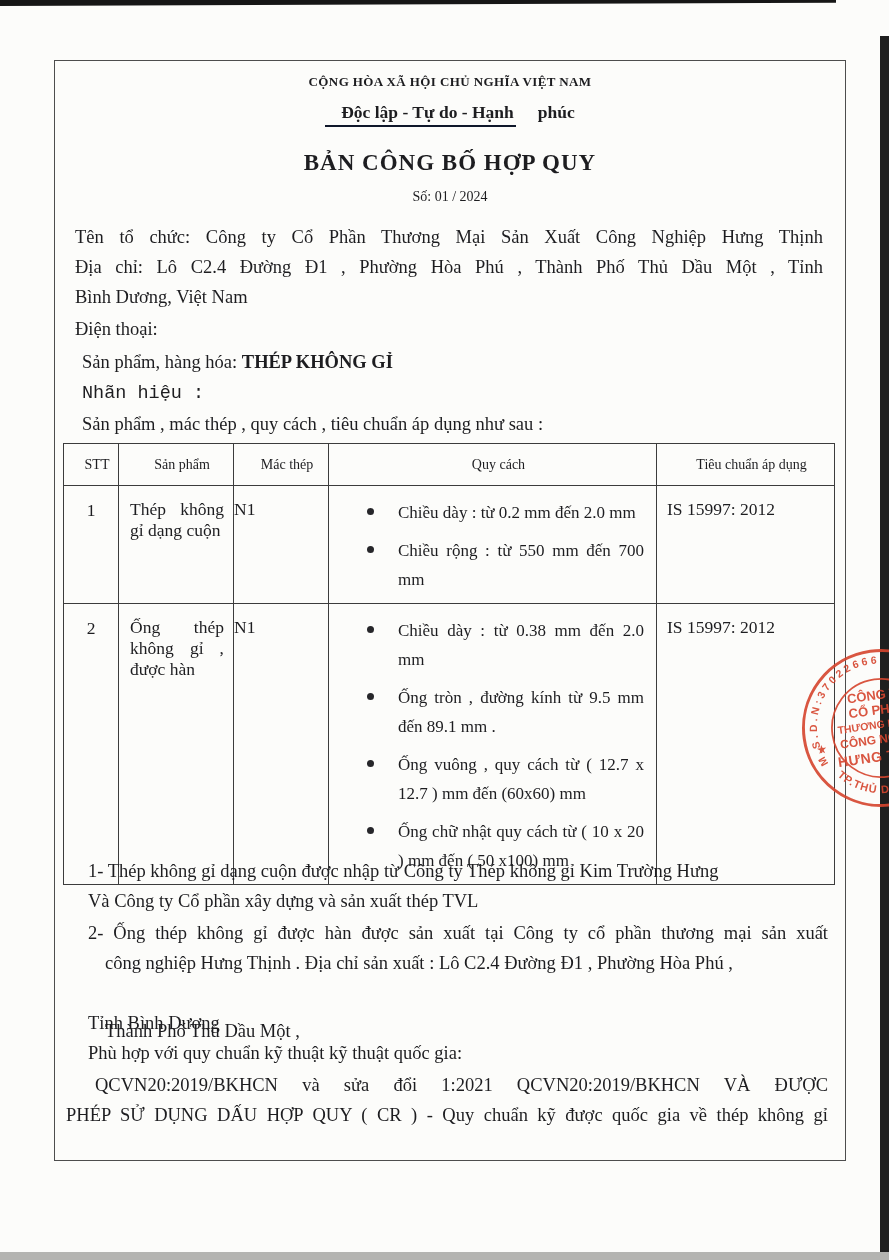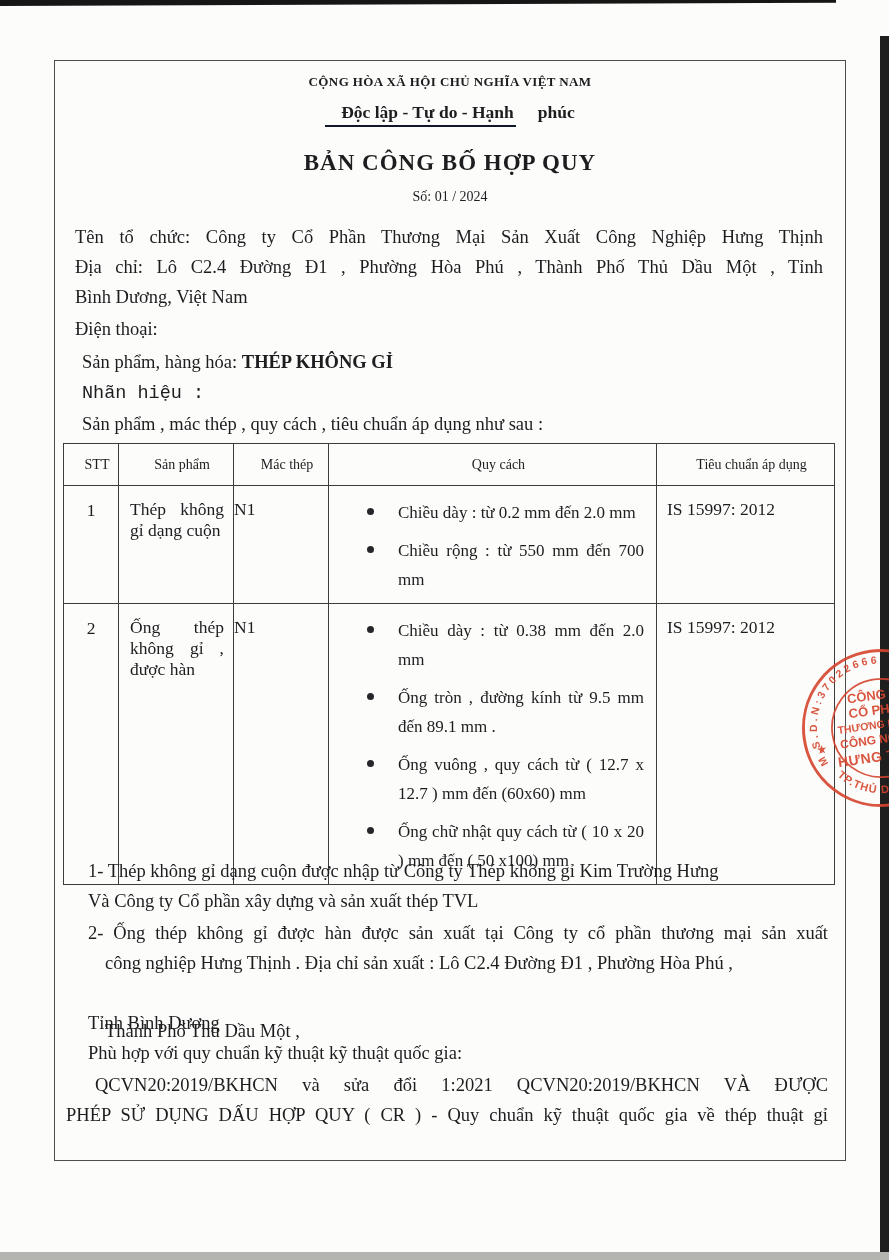--- a/index.html
+++ b/index.html
@@ -148,21 +148,21 @@
 </table>
 
 <div class="abs line" style="left:88px; top:858px;">1-  Thép không gỉ dạng cuộn được nhập từ Công ty Thép không gỉ Kim Trường Hưng</div>
 <div class="abs line" style="left:88px; top:888px;">Và Công ty Cổ phần xây dựng và sản xuất thép TVL</div>
 <div class="abs line just" style="left:88px; top:920px; width:740px;">2-  Ống thép không gỉ được hàn được sản xuất tại Công ty cổ phần thương mại sản xuất</div>
 <div class="abs line" style="left:105px; top:950px;">công nghiệp Hưng Thịnh . Địa chỉ sản xuất : Lô C2.4 Đường Đ1 , Phường Hòa Phú ,</div>
 <div class="abs line" style="left:105px; top:1018px;">Thành Phố Thủ Dầu Một ,</div>
 <div class="abs line" style="left:88px; top:1010px;">Tỉnh Bình Dương</div>
 <div class="abs line" style="left:88px; top:1040px;">Phù hợp với quy chuẩn kỹ thuật kỹ thuật quốc gia:</div>
 <div class="abs line just" style="left:95px; top:1072px; width:733px;">QCVN20:2019/BKHCN và sửa đổi 1:2021 QCVN20:2019/BKHCN VÀ ĐƯỢC</div>
-<div class="abs line just" style="left:66px; top:1102px; width:762px;">PHÉP SỬ DỤNG DẤU HỢP QUY ( CR ) -  Quy chuẩn kỹ thuật quốc gia về thép thuật gỉ</div>
+<div class="abs line just" style="left:66px; top:1102px; width:762px;">PHÉP SỬ DỤNG DẤU HỢP QUY ( CR ) -  Quy chuẩn kỹ được quốc gia về thép không gỉ</div>
 
 <svg class="abs stamp" viewBox="0 0 170 170" xmlns="http://www.w3.org/2000/svg">
   <circle cx="85" cy="85" r="77.5" stroke-width="3"></circle>
   <circle cx="85" cy="85" r="49" stroke-width="1.8"></circle>
   <path id="stamp-arc-top" d="M 28.4 112.6 A 63 63 0 1 1 141.6 57.4" fill="none" stroke="none"></path>
   <path id="stamp-arc-bottom" d="M 32.4 123.2 A 65 65 0 0 0 137.6 123.2" fill="none" stroke="none"></path>
   <text class="st-arc"><textPath href="#stamp-arc-top" startOffset="0">M.S.D.N:37022666</textPath></text>
   <text class="st-bot"><textPath href="#stamp-arc-bottom" startOffset="4">TP.THỦ DẦU MỘT</textPath></text>
   <text class="st-star" x="18" y="102">★</text>
   <text class="st-l1" x="85" y="56" text-anchor="middle">CÔNG TY</text>

